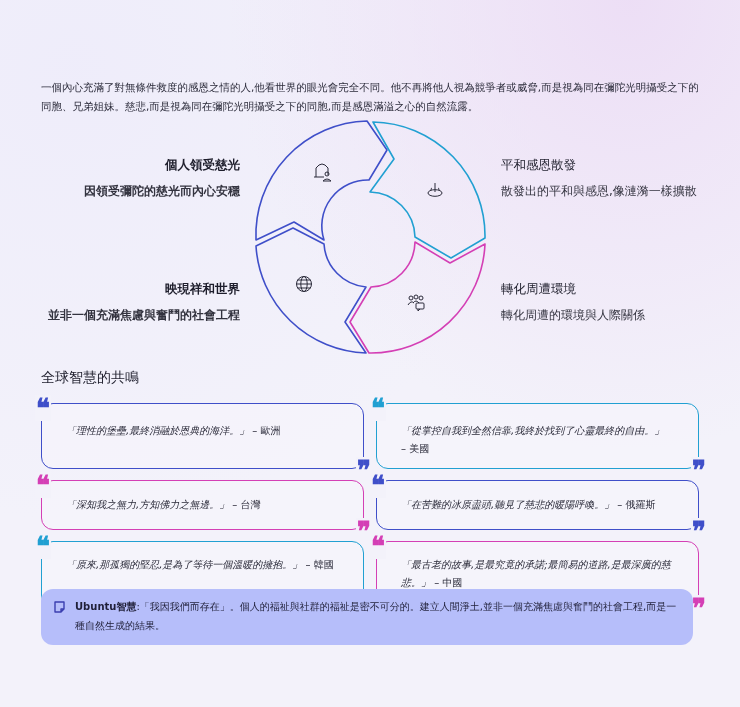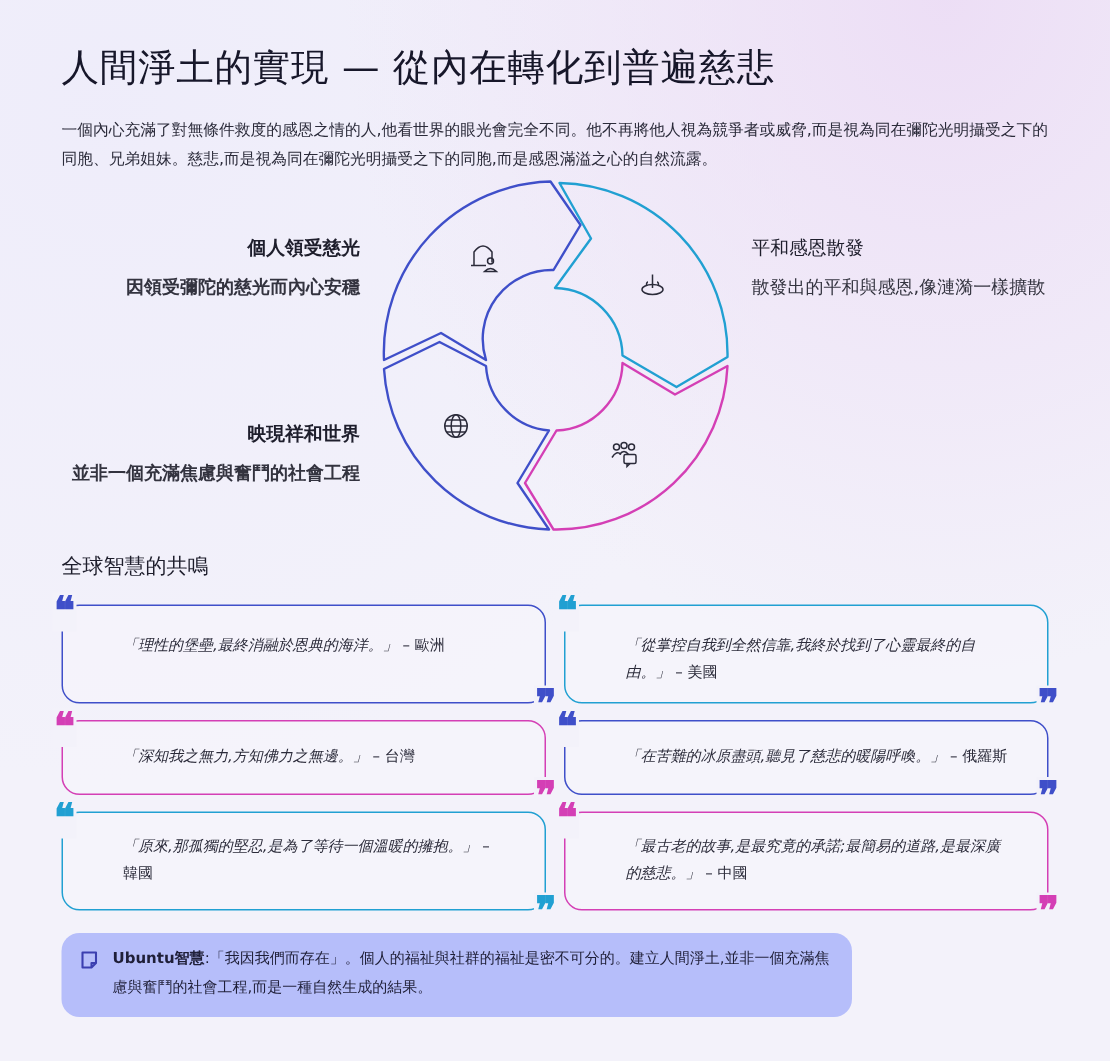--- a/index.html
+++ b/index.html
@@ -37,56 +37,59 @@
     .section-title {
       position: absolute; left: 41px; top: 369px;
       font-size: 14px; color: #1e1e2c;
     }
     .quote {
       position: absolute; border: 1.6px solid; border-radius: 12px;
       background: rgba(246,245,252,0.6);
     }
     .quote .qtext {
       position: absolute; left: 24px; top: 18px; right: 26px;
-      font-size: 10px; line-height: 18px; font-style: italic; color: #2b2b3a; margin-left: 16px;
+      font-size: 10px; line-height: 18px; font-style: italic; color: #2b2b3a;
     }
     .quote .qtext .author { font-style: normal; }
     .qmark {
       position: absolute; font-family: "DejaVu Serif", serif; font-weight: bold;
       font-size: 26px; line-height: 26px; background: #f3f2fa; padding: 0 1px;
     }
     .qmark.open { left: -7px; top: -9px; }
     .qmark.close { right: -9px; bottom: -15px; }
 
     .note {
-      position: absolute; left: 41px; top: 622px; width: 527px; height: 56px;
+      position: absolute; left: 41px; top: 589px; width: 652px; height: 56px;
       background: #b6befa; border-radius: 12px;
     }
     .note .icon { position: absolute; left: 13px; top: 12px; width: 11px; height: 12px; }
     .note .ntext {
       position: absolute; left: 34px; top: 8px; right: 14px;
       font-size: 10px; line-height: 19px; color: #1f1f38;
     }
     .note .ntext b { font-weight: bold; }
   </style>
 </head>
 <body>
 
 <div class="page">
 
-  <h1 class="title">人間淨土的實現 — 從內在轉化到普遍慈悲</h1>
   <p class="intro">一個內心充滿了對無條件救度的感恩之情的人,他看世界的眼光會完全不同。他不再將他人視為競爭者或威脅,而是視為同在彌陀光明攝受之下的同胞、兄弟姐妹。慈悲,而是視為同在彌陀光明攝受之下的同胞,而是感恩滿溢之心的自然流露。</p>
 
   <div class="cycle-label left" id="lbl-tl">
     <div class="h">個人領受慈光</div>
     <div class="d">因領受彌陀的慈光而內心安穩</div>
   </div>
   <div class="cycle-label right" id="lbl-tr">
     <div class="h">平和感恩散發</div>
     <div class="d">散發出的平和與感恩,像漣漪一樣擴散</div>
+  </div>
+  <div class="cycle-label right" id="lbl-br">
+    <div class="h">轉化周遭環境</div>
+    <div class="d">轉化周遭的環境與人際關係</div>
   </div>
   <div class="cycle-label left" id="lbl-bl">
     <div class="h">映現祥和世界</div>
     <div class="d">並非一個充滿焦慮與奮鬥的社會工程</div>
   </div>
 
   <svg class="ring" width="240" height="240" viewBox="250 116 240 240">
 
     <path d="M 256 240 A 114 114 0 0 1 367 121 L 387 150 L 369 180 A 46 46 0 0 0 324 240 L 294 222 Z" fill="none" stroke="#3f4fc9" stroke-width="1.6" stroke-linejoin="round"></path>
 

